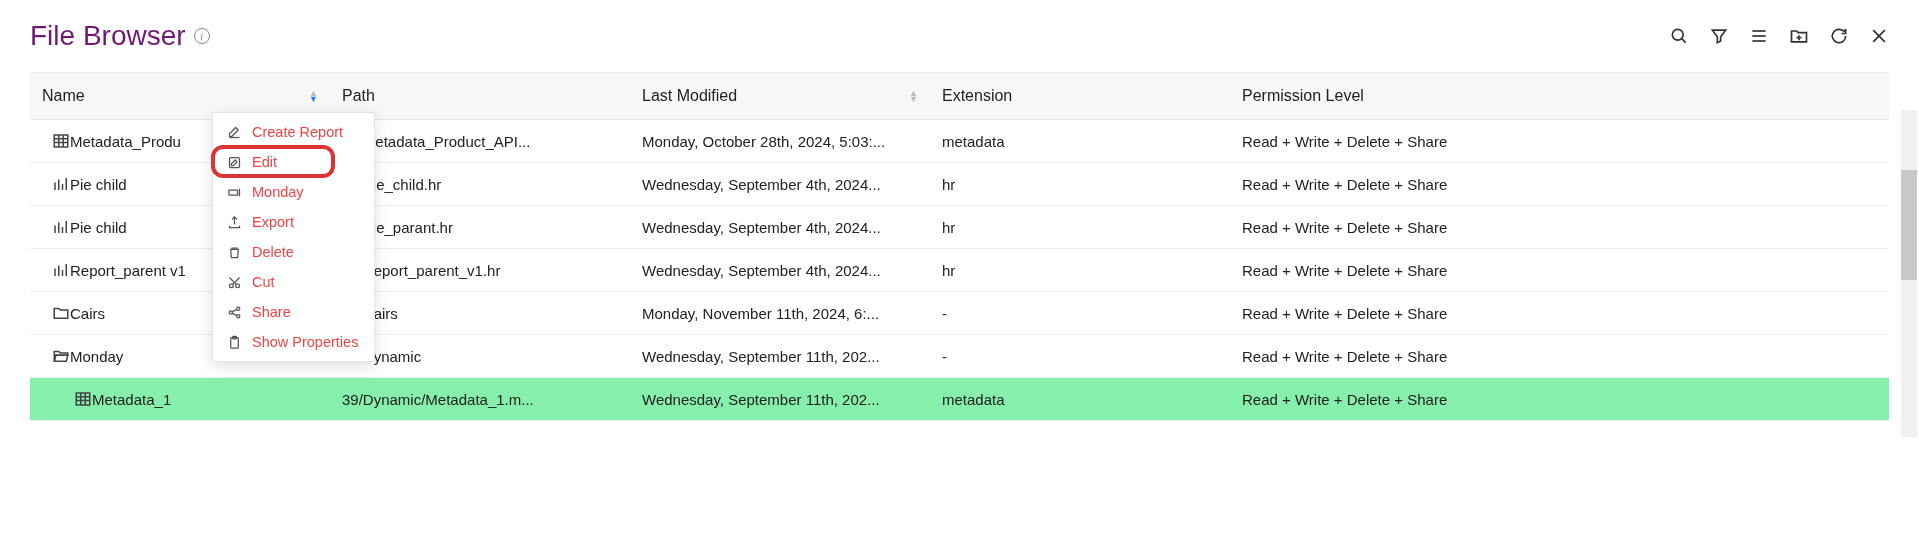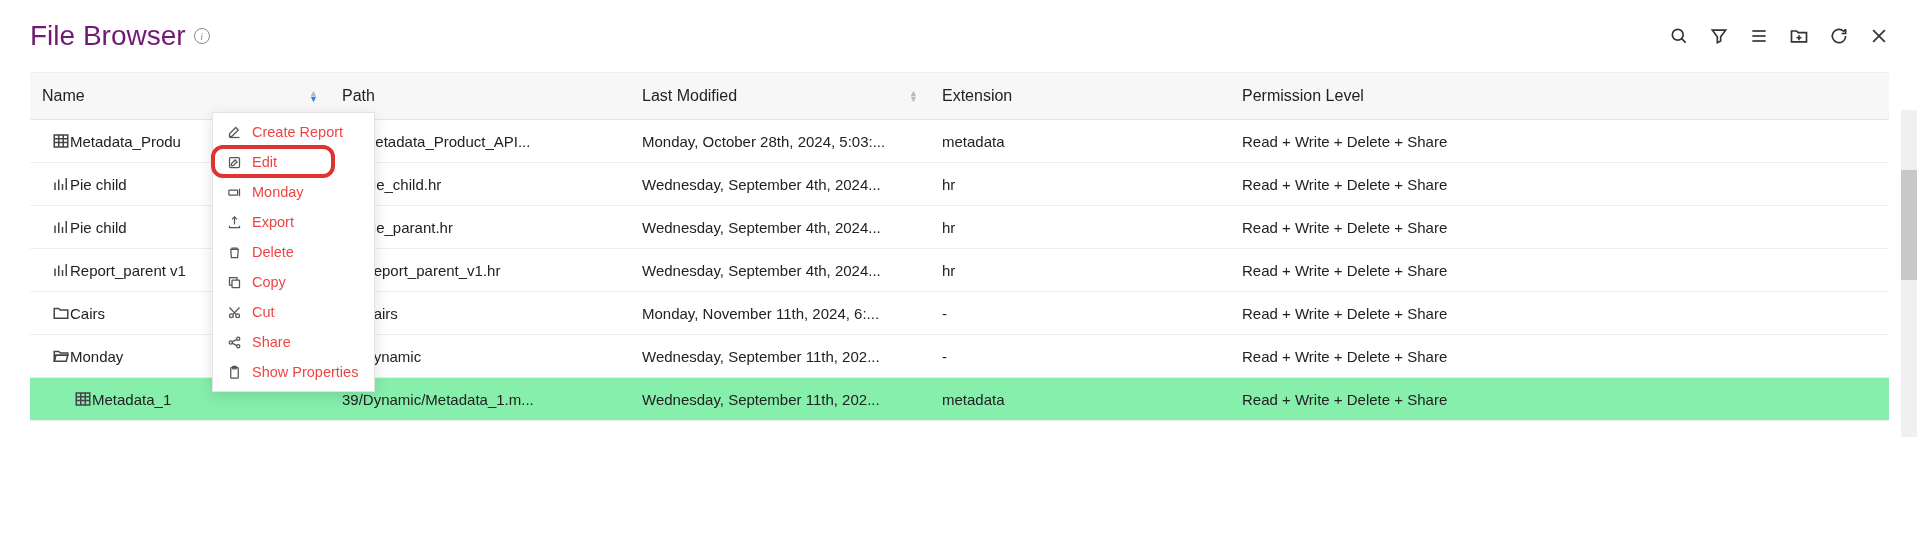--- a/index.html
+++ b/index.html
@@ -283,29 +283,20 @@
             <path d="M5 7h14"></path>
             <path d="M8 7V5h8v2"></path>
             <path d="M6 7l1 13h10l1-13"></path>
           </svg>
         </span>
         <span>Delete</span>
       </div>
       <div class="menu-item">
         <span class="menu-icon">
           <svg width="15" height="15" viewBox="0 0 24 24" fill="none" stroke="currentColor" stroke-width="2">
-            <rect x="8" y="8" width="12" height="12" rx="1"></rect>
-            <path d="M16 8V4H4v12h4"></path>
-          </svg>
-        </span>
-        <span>Copy</span>
-      </div>
-      <div class="menu-item">
-        <span class="menu-icon">
-          <svg width="15" height="15" viewBox="0 0 24 24" fill="none" stroke="currentColor" stroke-width="2">
             <circle cx="7" cy="17" r="3"></circle>
             <circle cx="17" cy="17" r="3"></circle>
             <path d="M9.5 15L20 4"></path>
             <path d="M14.5 15L4 4"></path>
           </svg>
         </span>
         <span>Cut</span>
       </div>
       <div class="menu-item">
         <span class="menu-icon">

